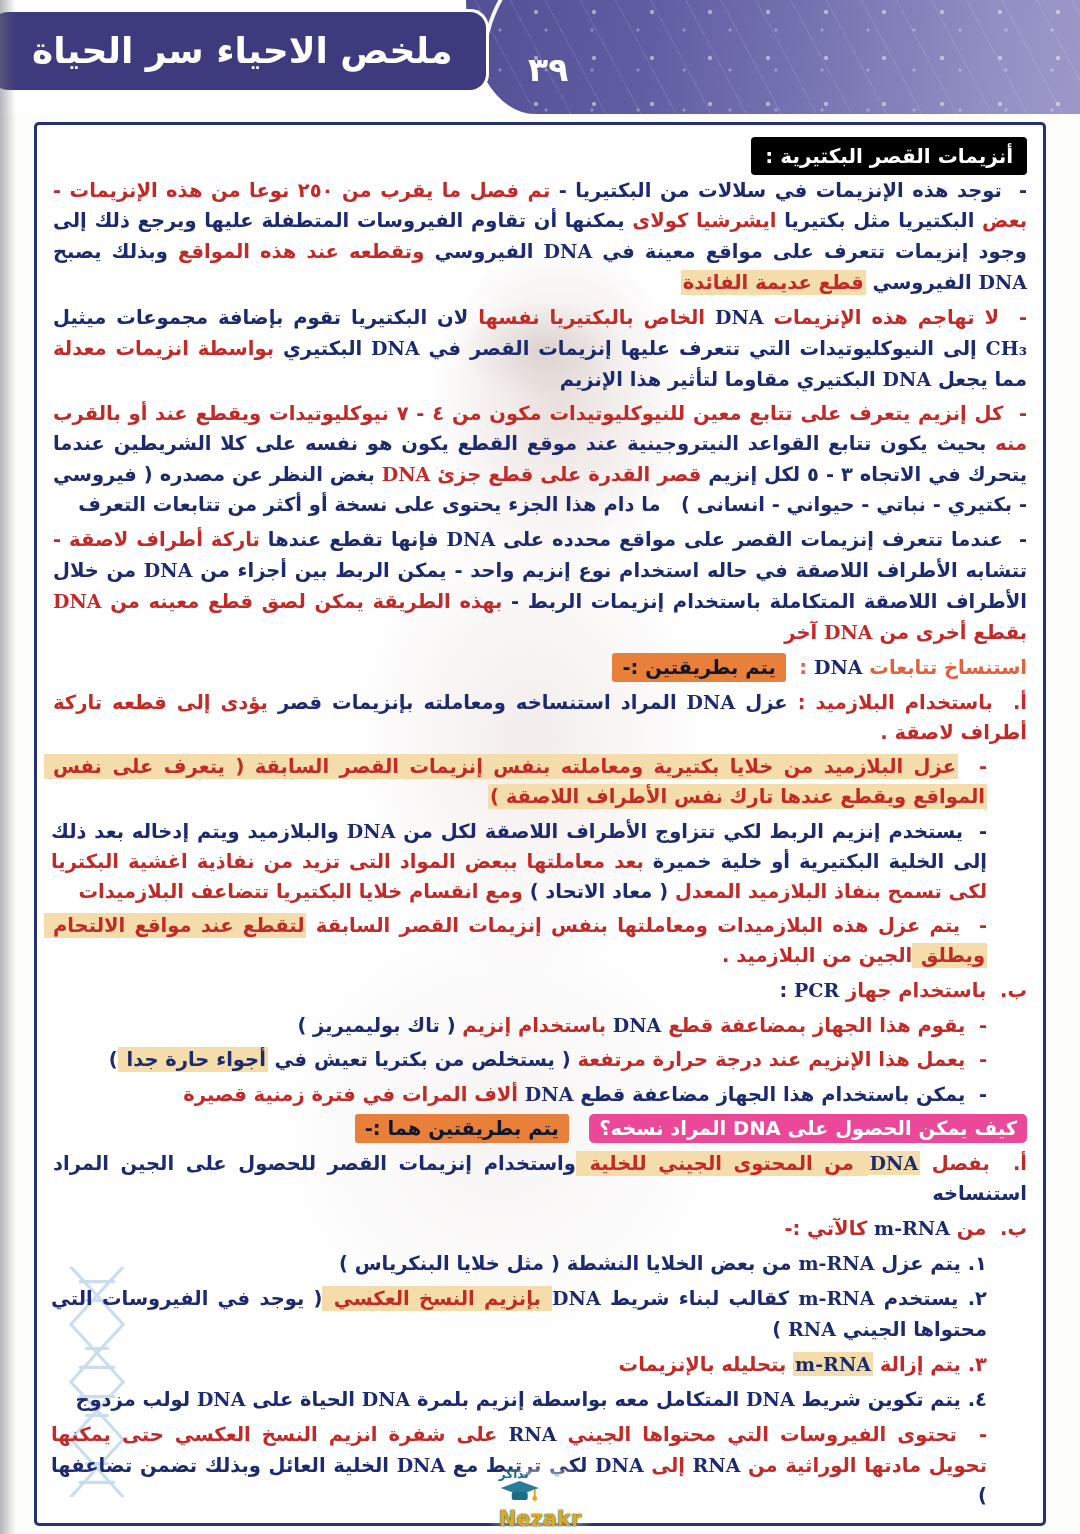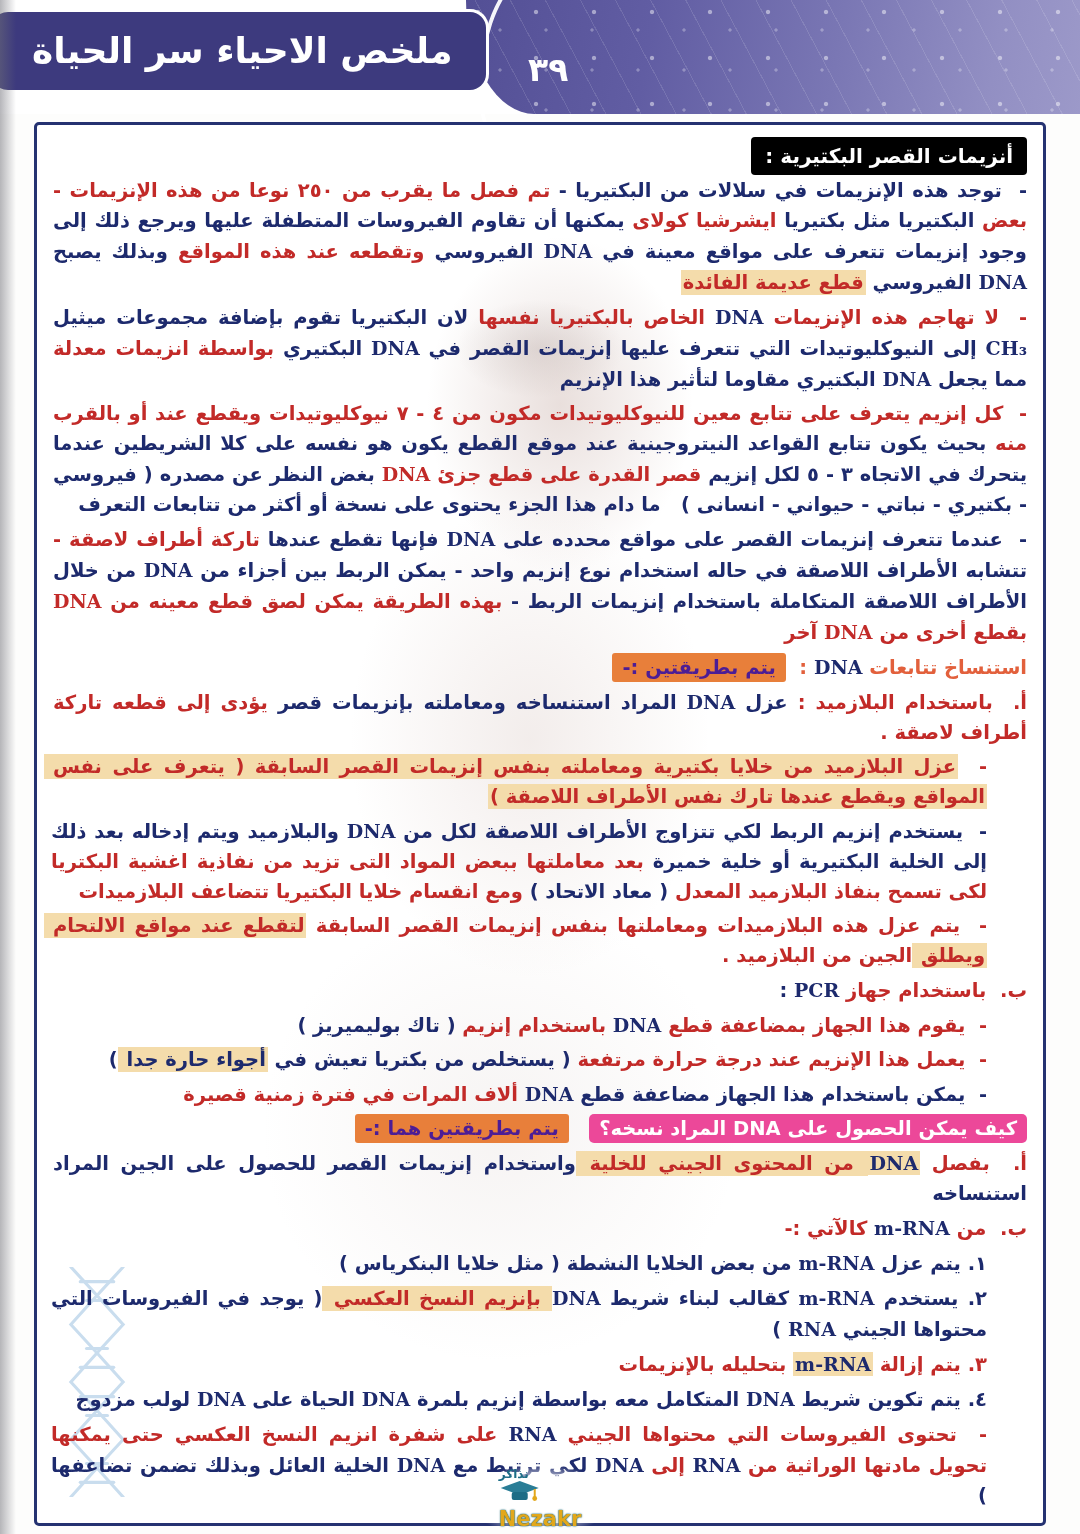--- a/index.html
+++ b/index.html
@@ -48,21 +48,21 @@
   .ind0{padding-left:2px;}
   .ind1{padding-right:40px;}
   .blk span{white-space:pre-wrap;}
   .b{color:#1d2a6d;}
   .r{color:#c22a28;}
   .o{color:#e2603c;}
   .lat{font-family:"DejaVu Serif","Liberation Serif",serif;font-size:19px;}
   .hl{background:rgba(243,218,166,.95);border-radius:0;padding:1px 2px;
     -webkit-box-decoration-break:clone;box-decoration-break:clone;}
   .badge-red{background:#000000;color:#fff;padding:7px 14px;border-radius:4px;font-size:20px;}
-  .badge-orange{background:#e87f3a;color:#4c1d95;padding:3px 10px;border-radius:3px;margin-top:40px;}
+  .badge-orange{background:#e87f3a;color:#0f172a;padding:3px 10px;border-radius:3px;margin-top:40px;}
   .badge-dark{background:#ec4899;color:#fff;padding:3px 10px;border-radius:5px;}
 
   
   .dna{position:absolute;left:14px;bottom:26px;z-index:1;opacity:.75;}
 
   
   .logo{position:absolute;left:50%;bottom:0;transform:translateX(-50%);z-index:8;text-align:left;
     background:radial-gradient(ellipse at center, #ffffff 35%, rgba(255,255,255,0) 75%);
     padding:2px 26px 4px;}
   .logo-ar{font-size:12px;font-weight:bold;color:#1d6d86;line-height:12px;}

